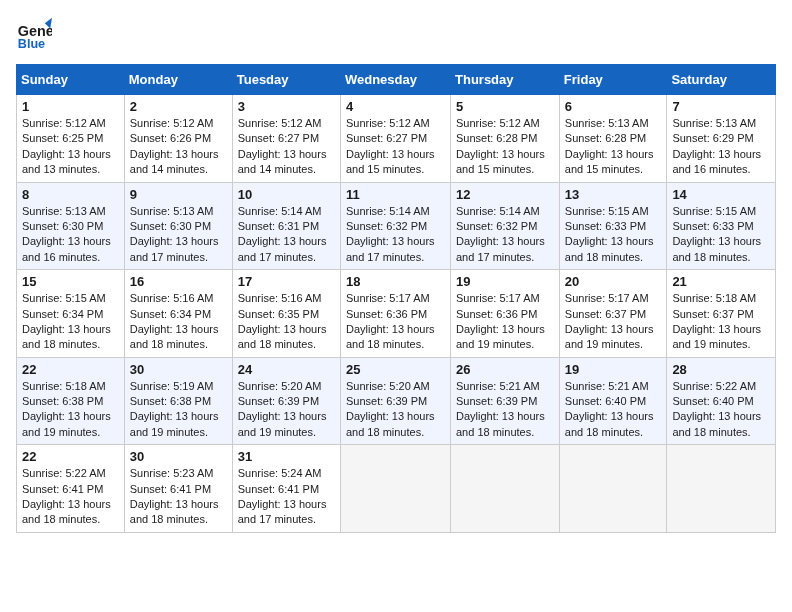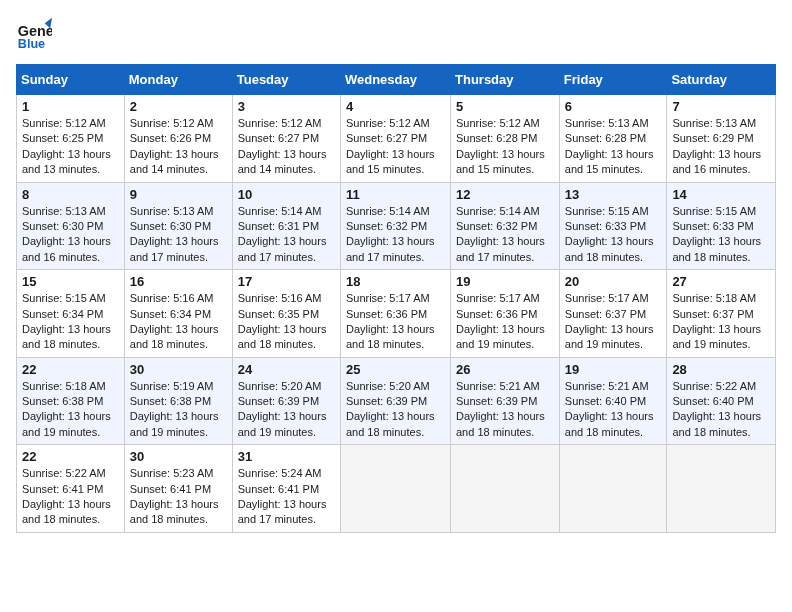--- a/index.html
+++ b/index.html
@@ -146,21 +146,21 @@
         <td><span class="day-num">16</span>
         <span class="day-info">Sunrise: 5:16 AM<br>Sunset: 6:34 PM<br>Daylight: 13 hours and 18 minutes.</span></td>
         <td><span class="day-num">17</span>
         <span class="day-info">Sunrise: 5:16 AM<br>Sunset: 6:35 PM<br>Daylight: 13 hours and 18 minutes.</span></td>
         <td><span class="day-num">18</span>
         <span class="day-info">Sunrise: 5:17 AM<br>Sunset: 6:36 PM<br>Daylight: 13 hours and 18 minutes.</span></td>
         <td><span class="day-num">19</span>
         <span class="day-info">Sunrise: 5:17 AM<br>Sunset: 6:36 PM<br>Daylight: 13 hours and 19 minutes.</span></td>
         <td><span class="day-num">20</span>
         <span class="day-info">Sunrise: 5:17 AM<br>Sunset: 6:37 PM<br>Daylight: 13 hours and 19 minutes.</span></td>
-        <td><span class="day-num">27</span>
+        <td><span class="day-num">21</span>
         <span class="day-info">Sunrise: 5:18 AM<br>Sunset: 6:37 PM<br>Daylight: 13 hours and 19 minutes.</span></td>
       </tr>
       <tr>
         <td><span class="day-num">22</span>
         <span class="day-info">Sunrise: 5:18 AM<br>Sunset: 6:38 PM<br>Daylight: 13 hours and 19 minutes.</span></td>
         <td><span class="day-num">30</span>
         <span class="day-info">Sunrise: 5:19 AM<br>Sunset: 6:38 PM<br>Daylight: 13 hours and 19 minutes.</span></td>
         <td><span class="day-num">24</span>
         <span class="day-info">Sunrise: 5:20 AM<br>Sunset: 6:39 PM<br>Daylight: 13 hours and 19 minutes.</span></td>
         <td><span class="day-num">25</span>

